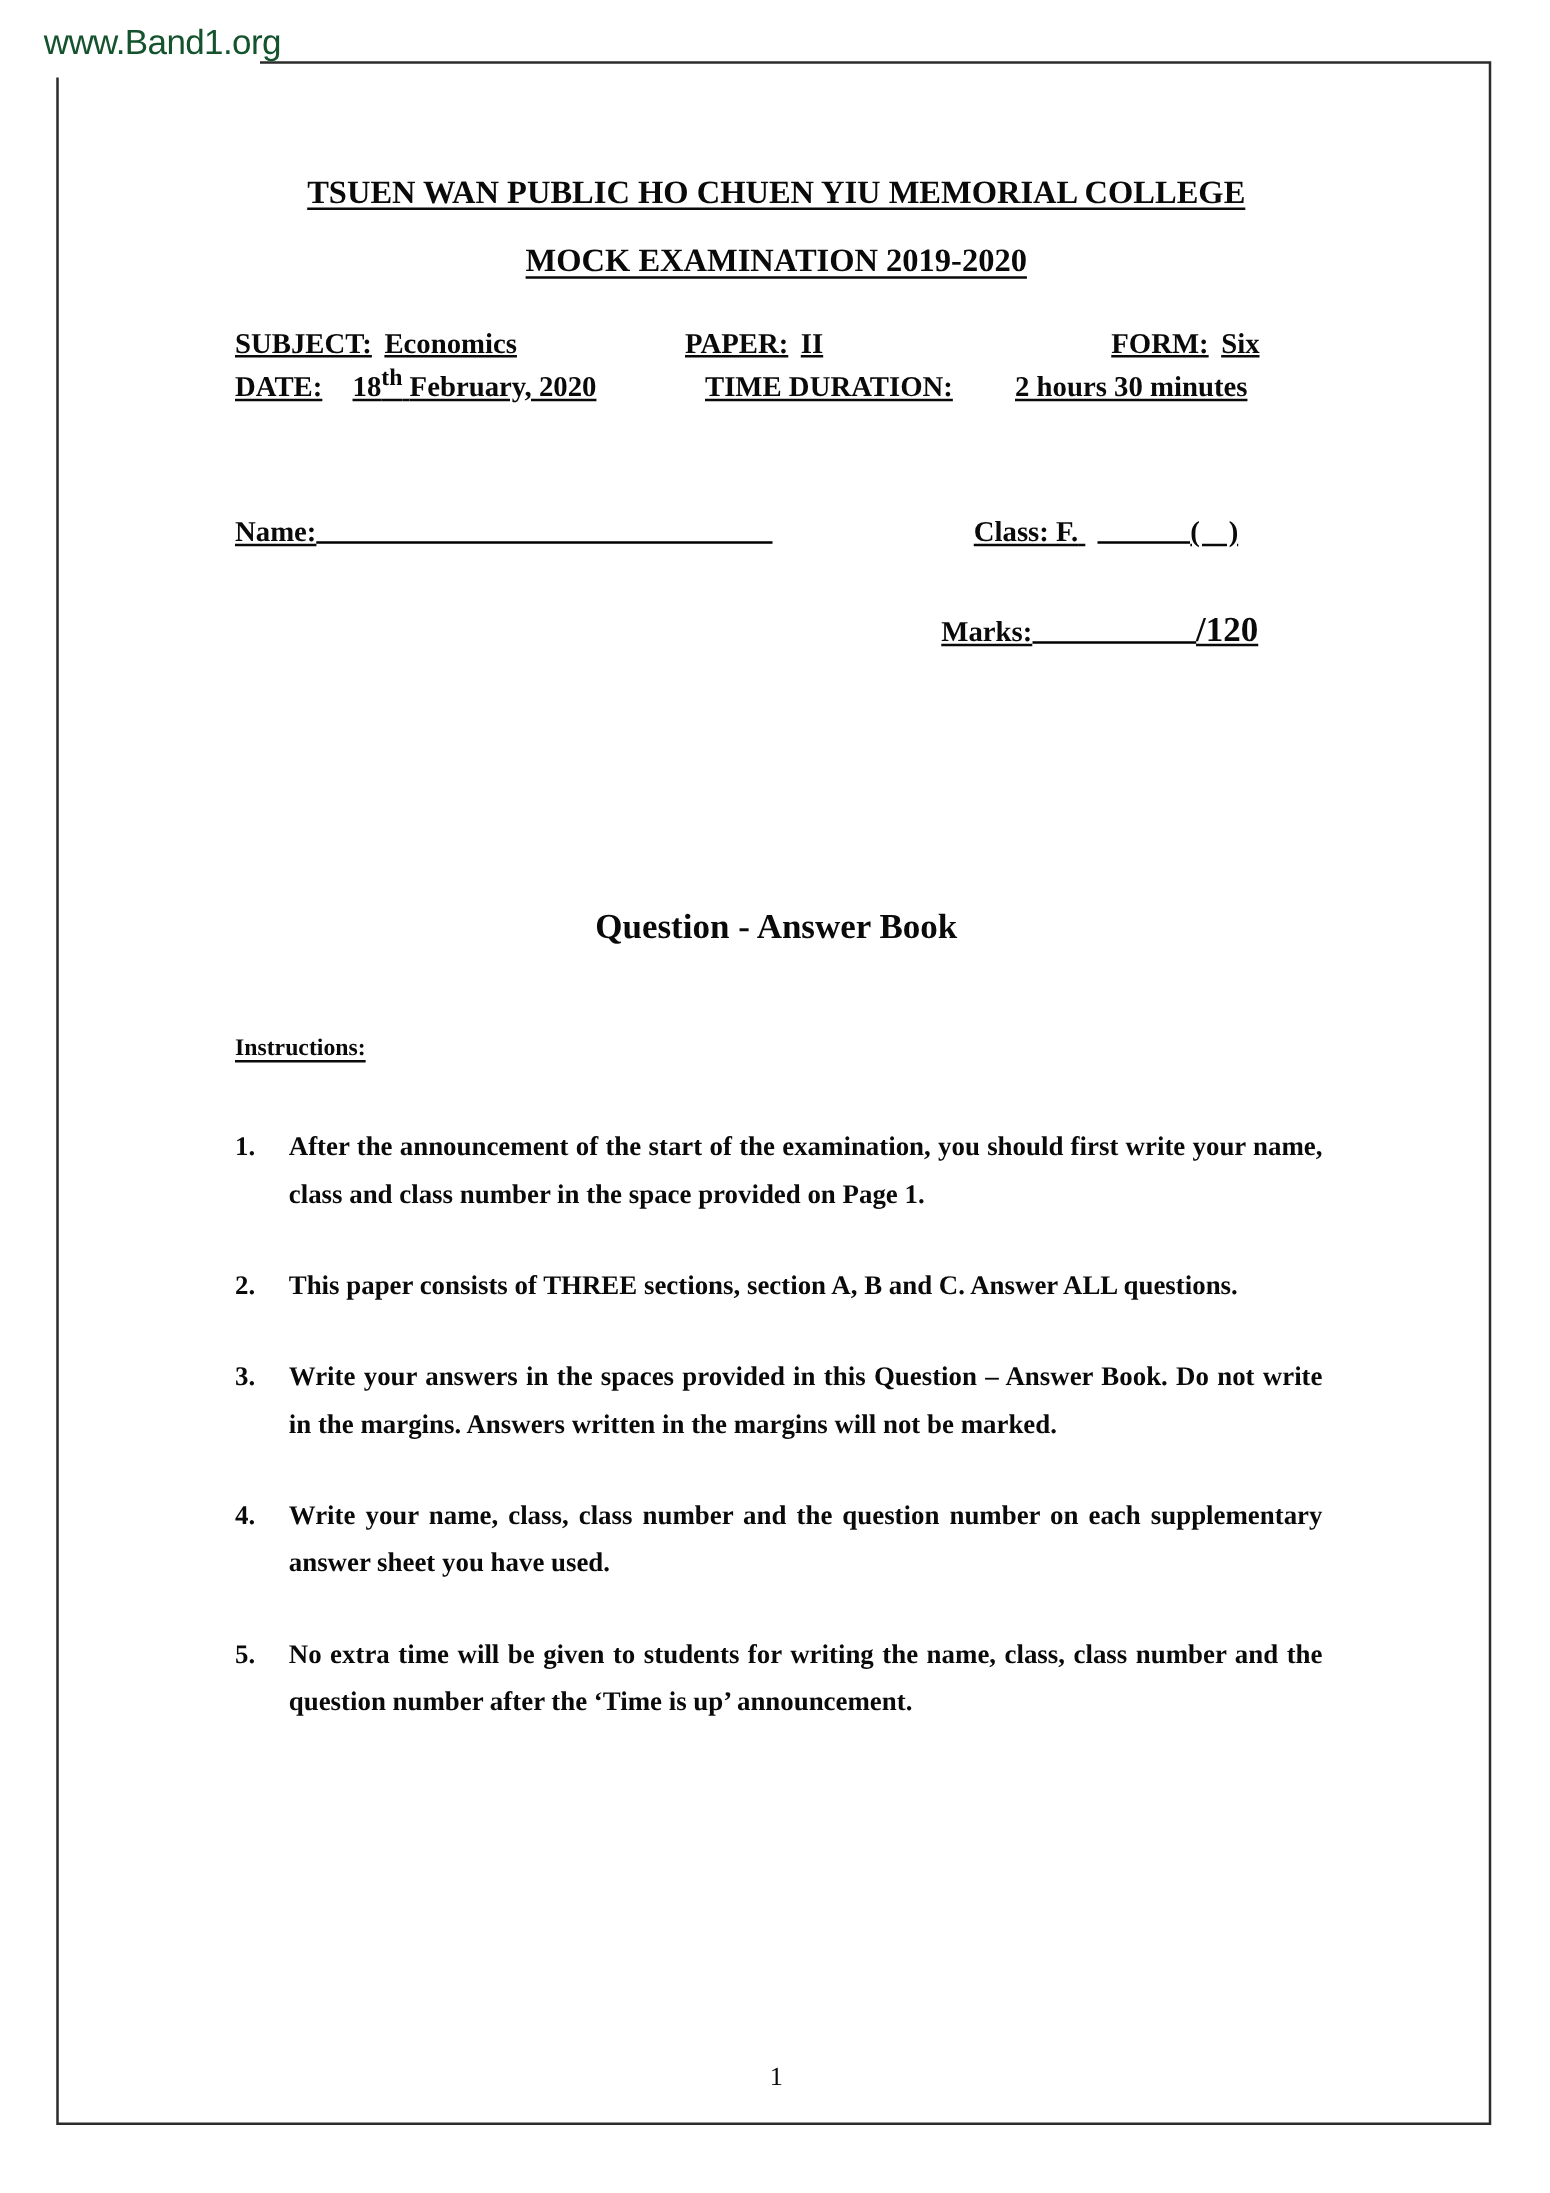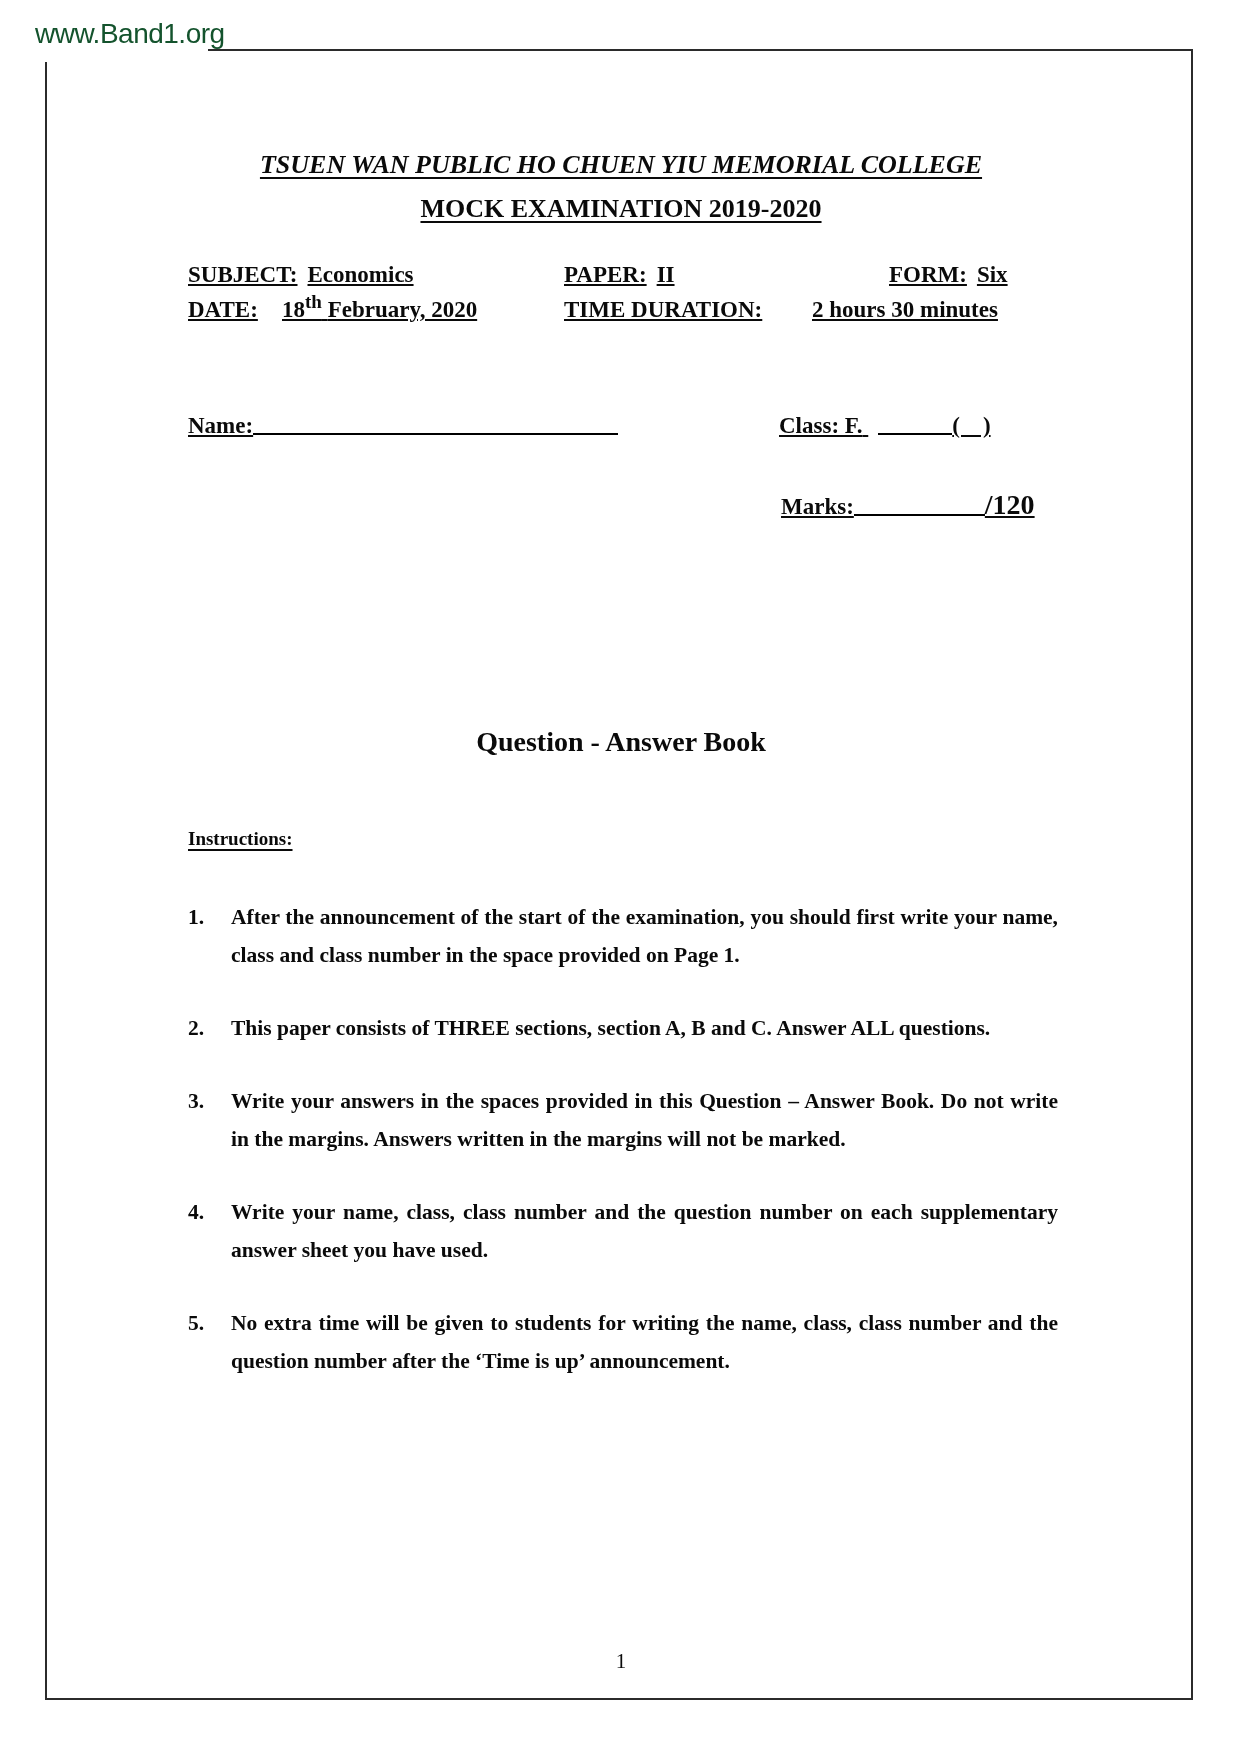--- a/index.html
+++ b/index.html
@@ -83,27 +83,27 @@
 <body>
 
 <div class="frame"></div>
 
 <div class="wm-box">
   <span class="wm-text">www.Band1.org</span>
 </div>
 
 <div class="content">
 
-  <div class="title" style="top:150px;font-style:italic;">TSUEN WAN PUBLIC HO CHUEN YIU MEMORIAL COLLEGE</div>
+  <div class="title" style="top:139px;">TSUEN WAN PUBLIC HO CHUEN YIU MEMORIAL COLLEGE</div>
   <div class="title" style="top:194px;">MOCK EXAMINATION 2019-2020</div>
 
   <div class="hrow" style="left:188px;top:262px;">
     <span>SUBJECT:</span><span class="val">Economics</span>
   </div>
-  <div class="hrow" style="left:564px;top:262px;">
+  <div class="hrow" style="left:548px;top:262px;">
     <span>PAPER:</span><span class="val">II</span>
   </div>
   <div class="hrow" style="left:889px;top:262px;">
     <span>FORM:</span><span class="val">Six</span>
   </div>
 
   <div class="hrow" style="left:188px;top:297px;">DATE:</div>
   <div class="hrow" style="left:282px;top:297px;">
     <span>18</span><sup>th</sup>
     <span>February, 2020</span>
@@ -112,21 +112,21 @@
   <div class="hrow" style="left:812px;top:297px;">2 hours 30 minutes</div>
 
   <div class="hrow" style="left:188px;top:413px;">
     <span>Name:</span><span class="fill" style="width:365px;"></span>
   </div>
   <div class="hrow" style="left:779px;top:413px;">
     <span>Class: F.</span>
     <span class="fill" style="width:74px;margin-left:10px;"></span><span>(&nbsp;&nbsp;&nbsp;&nbsp;)</span>
   </div>
 
-  <div class="hrow" style="left:781px;top:489px;">
+  <div class="hrow" style="left:753px;top:489px;">
     <span>Marks:</span><span class="fill" style="width:131px;"></span><span style="font-size:28px;">/120</span>
   </div>
 
   <div class="qab-title">Question - Answer Book</div>
 
   <div class="instr-head">Instructions:</div>
 
   <div class="instr-list">
 
       <div class="instr-item">

